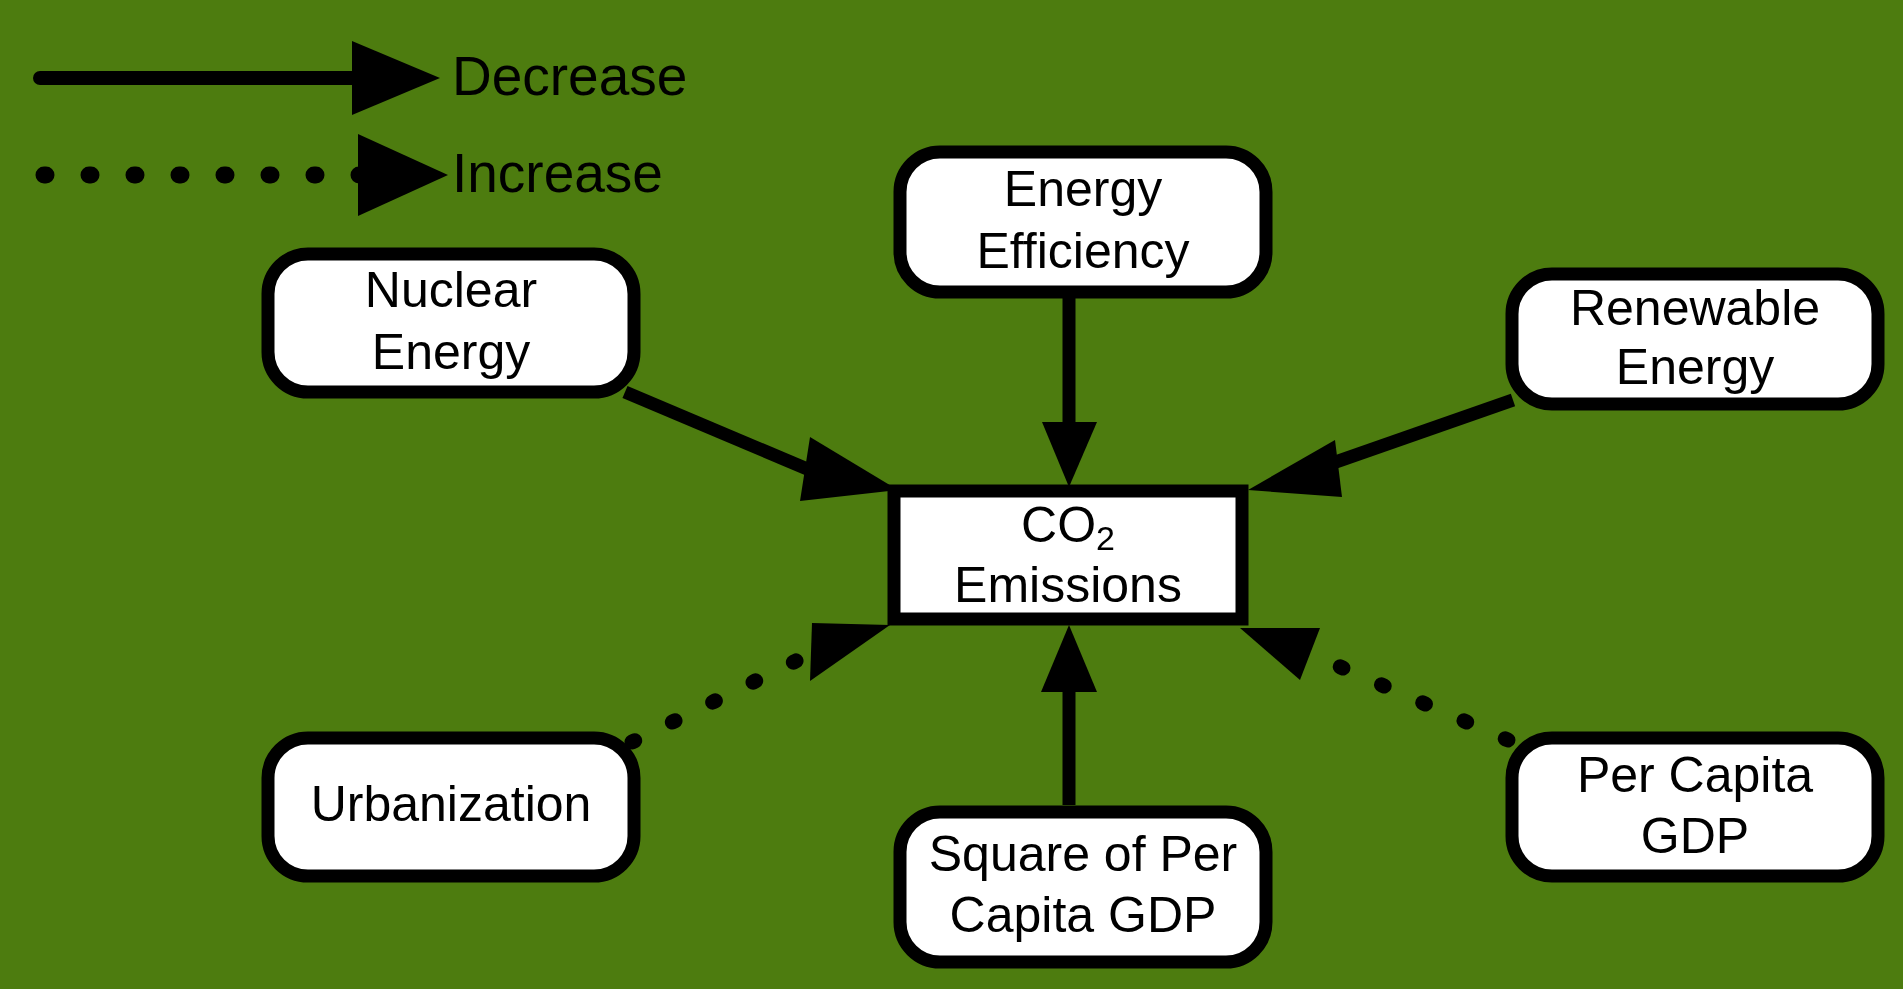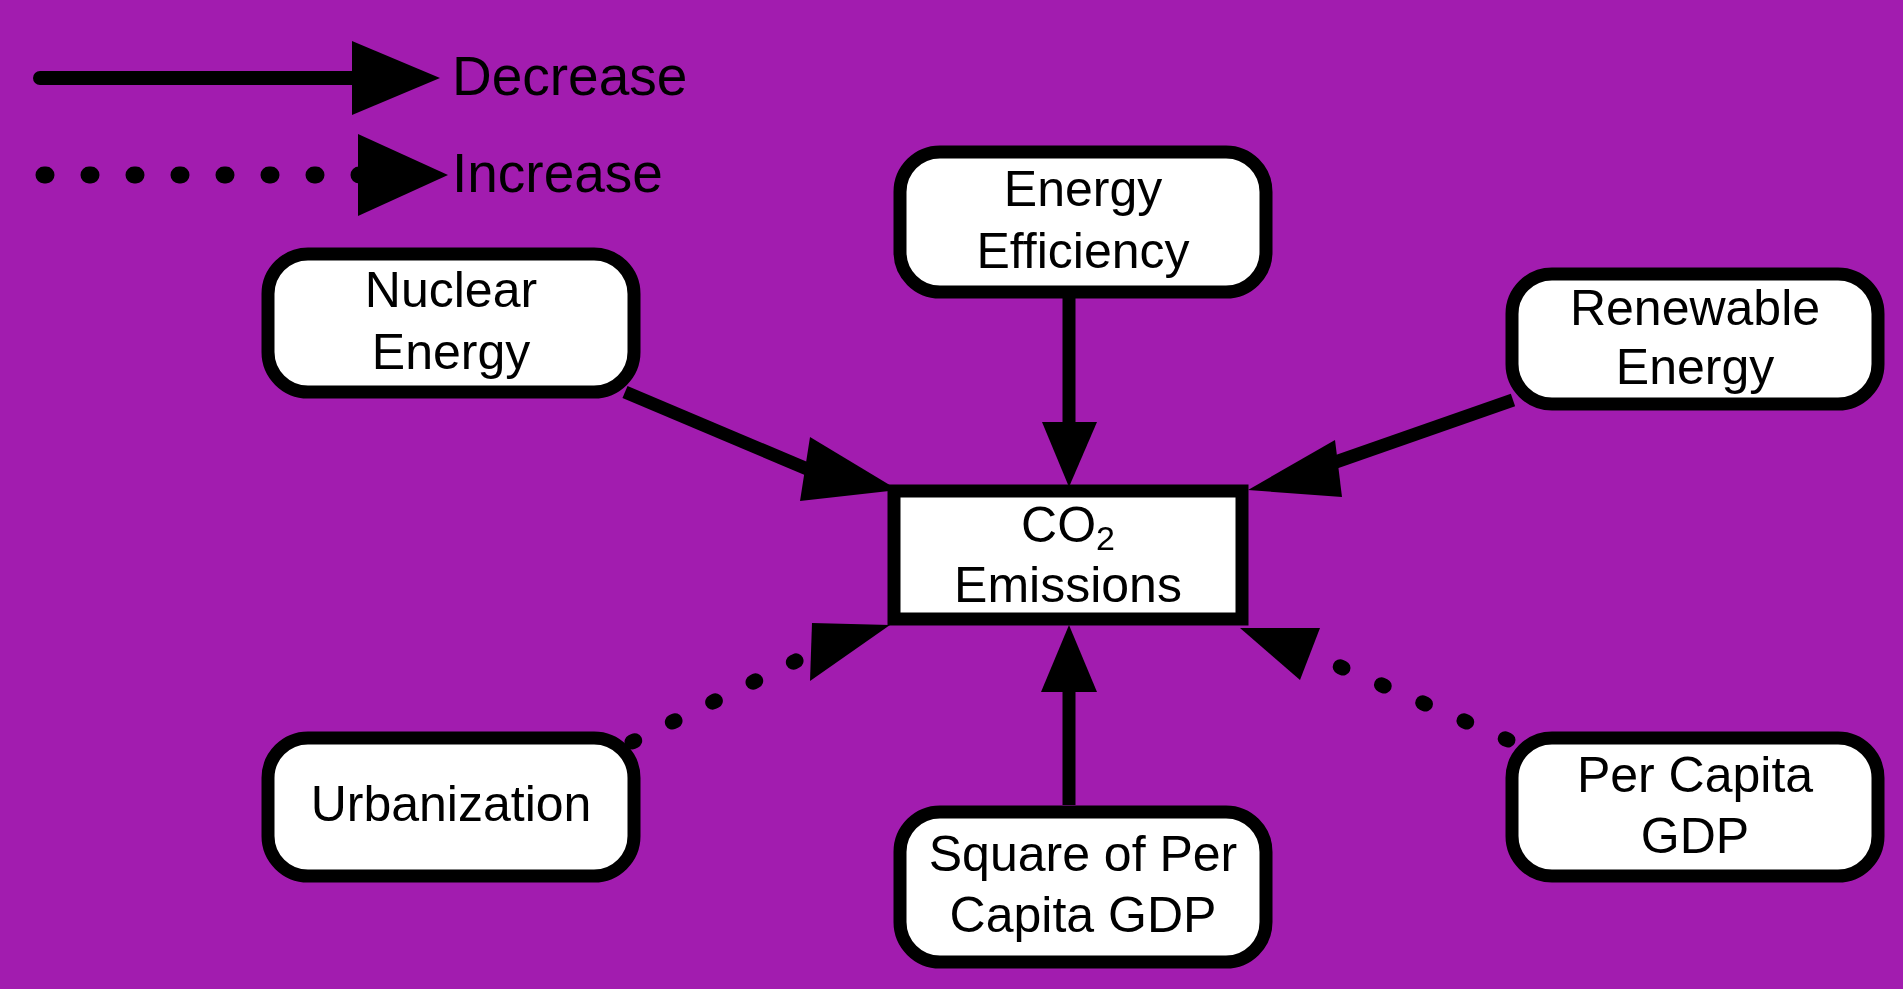--- a/index.html
+++ b/index.html
@@ -10,21 +10,21 @@
   body {
     width: 1903px;
     height: 989px;
     font-family: "Liberation Sans", sans-serif;
     overflow: hidden;
   }
   #diagram-root {
     position: relative;
     width: 1903px;
     height: 989px;
-    background: #a21caf;
+    background: #4d7c0f;
   }
   svg#diagram-svg {
     display: block;
     width: 1903px;
     height: 989px;
   }
   .node-box {
     fill: #ffffff;
     stroke: #000000;
     stroke-width: 13;

